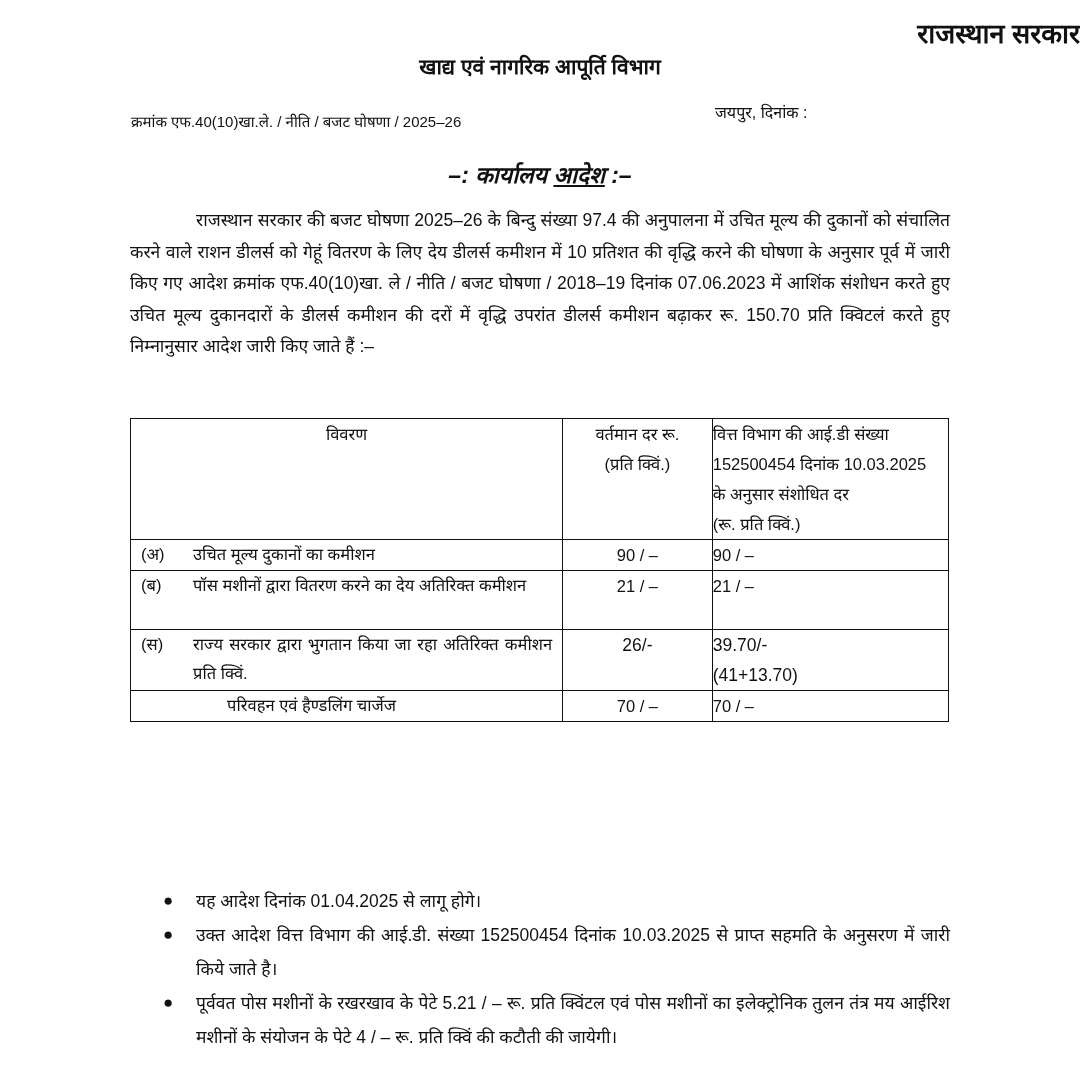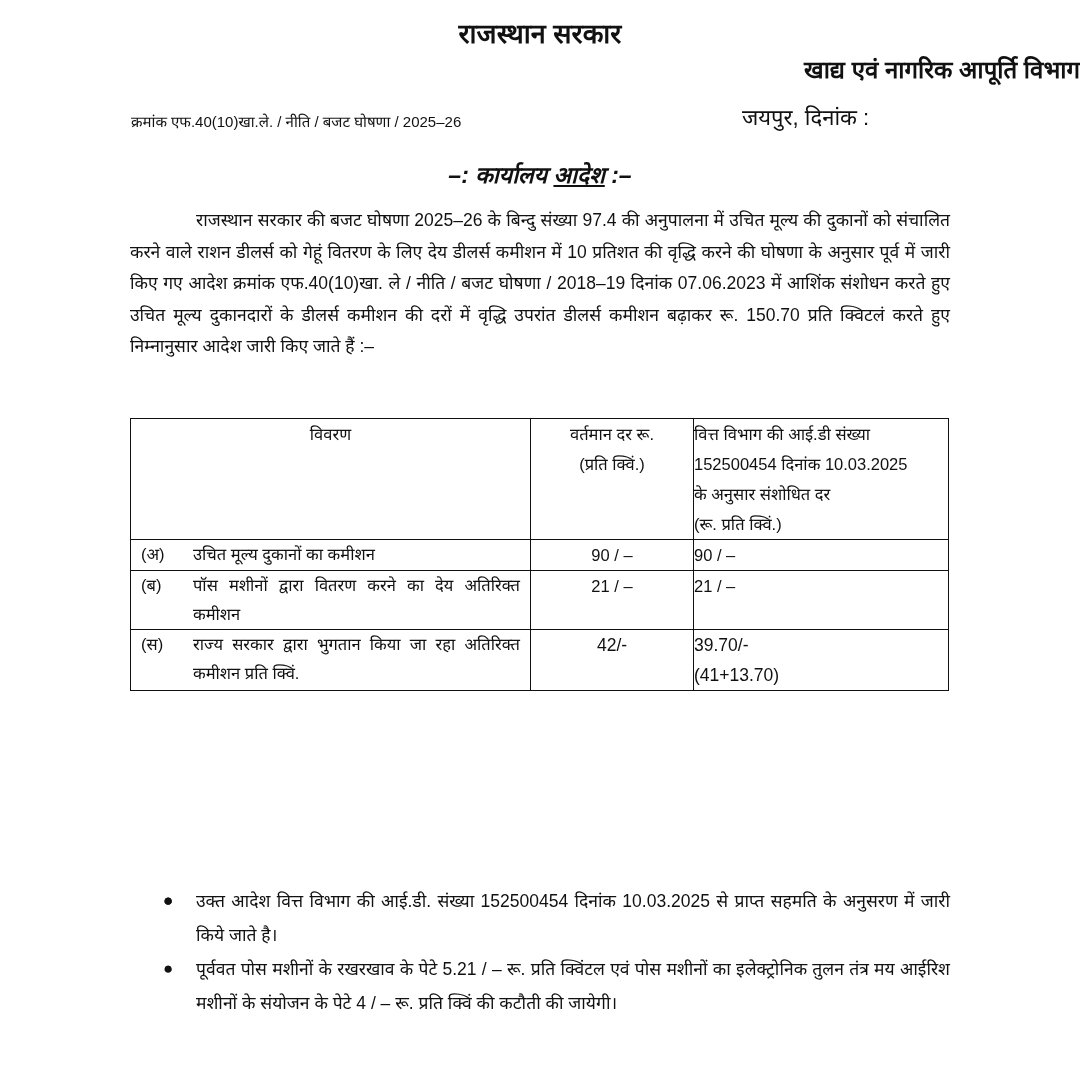--- a/index.html
+++ b/index.html
@@ -2,24 +2,24 @@
 <html><head>
 <meta charset="utf-8">
 <style>
   html, body { margin: 0; padding: 0; background: #ffffff; }
   body {
     width: 1080px; height: 1086px; position: relative; overflow: hidden;
     font-family: "Liberation Sans", "DejaVu Sans", sans-serif;
     color: #111111;
   }
   .abs { position: absolute; }
-  .h1 { left: 0; width: 1080px; top: 14px; text-align: center; font-size: 27px; font-weight: bold; }
-  .h2 { left: 0; width: 1080px; top: 52px; text-align: right; font-size: 24px; font-weight: bold; }
+  .h1 { left: 0; width: 1080px; top: 14px; text-align: right; font-size: 27px; font-weight: bold; }
+  .h2 { left: 0; width: 1080px; top: 52px; text-align: center; font-size: 21px; font-weight: bold; }
   .ref { left: 131px; top: 111px; font-size: 15px; }
-  .place { left: 742px; top: 101px; font-size: 22px; }
+  .place { left: 715px; top: 101px; font-size: 16px; }
   .order-title { left: 0; width: 1080px; top: 158px; text-align: center; font-size: 23px; font-weight: bold; font-style: italic; }
   .order-title .u { text-decoration: underline; }
   .para {
     left: 130px; width: 820px; top: 205px; font-size: 17.5px; line-height: 31.5px;
     text-align: justify; text-indent: 66px;
   }
   table.rates {
     position: absolute; left: 130px; top: 418px; width: 819px;
     border-collapse: collapse; font-size: 16.5px;
   }
@@ -105,28 +105,33 @@
   </tr>
 
 
   <tr class="row-s">
     <td class="c1">
       <div class="lbl">
             <span class="mark">(स)</span>
             <span class="txt">राज्य सरकार द्वारा भुगतान किया जा रहा अतिरिक्त कमीशन प्रति क्विं.</span>
           </div>
     </td>
-    <td class="c2 val bigger">42/-</td>
+    <td class="c2 val bigger">26/-</td>
     <td class="c3 val bigger">
       <div>39.70/-</div>
       <div>(41+13.70)</div>
     </td>
   </tr>
 
 
+  <tr class="row-p">
+    <td class="c1 center-lbl">परिवहन एवं हैण्डलिंग चार्जेज</td>
+    <td class="c2 val">70 / –</td>
+    <td class="c3 val">70 / –</td>
+  </tr>
 </tbody>
   </table>
 
 <ul class="notes">
-  <li><span class="bullet">●</span></li>
+  <li><span class="bullet">●</span><span>यह आदेश दिनांक 01.04.2025 से लागू होगे।</span></li>
   <li><span class="bullet">●</span><span>उक्त आदेश वित्त विभाग की आई.डी. संख्या 152500454 दिनांक 10.03.2025 से प्राप्त सहमति के अनुसरण में जारी किये जाते है।</span></li>
   <li><span class="bullet">●</span><span>पूर्ववत पोस मशीनों के रखरखाव के पेटे 5.21 / – रू. प्रति क्विंटल एवं पोस मशीनों का इलेक्ट्रोनिक तुलन तंत्र मय आईरिश मशीनों के संयोजन के पेटे 4 / – रू. प्रति क्विं की कटौती की जायेगी।</span></li>
 </ul>
 
 </body></html>

